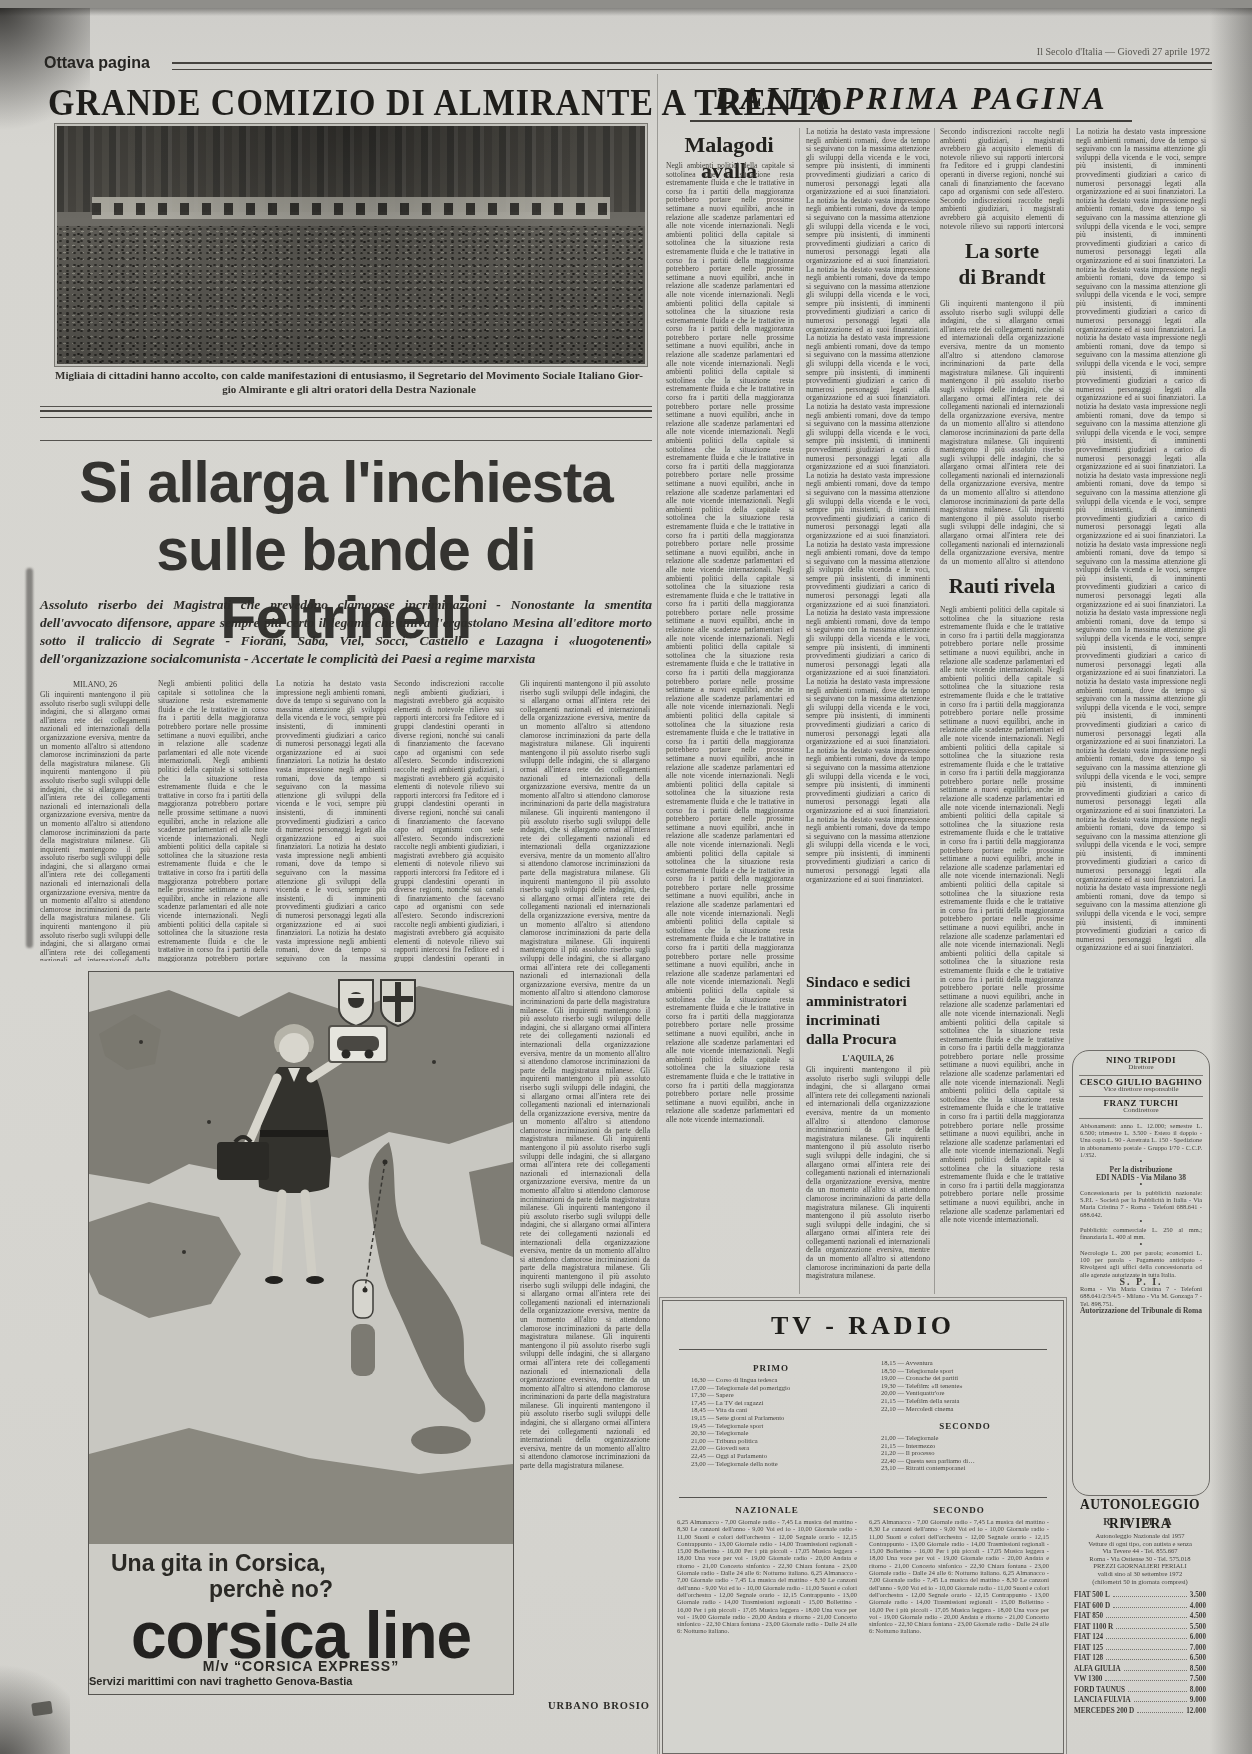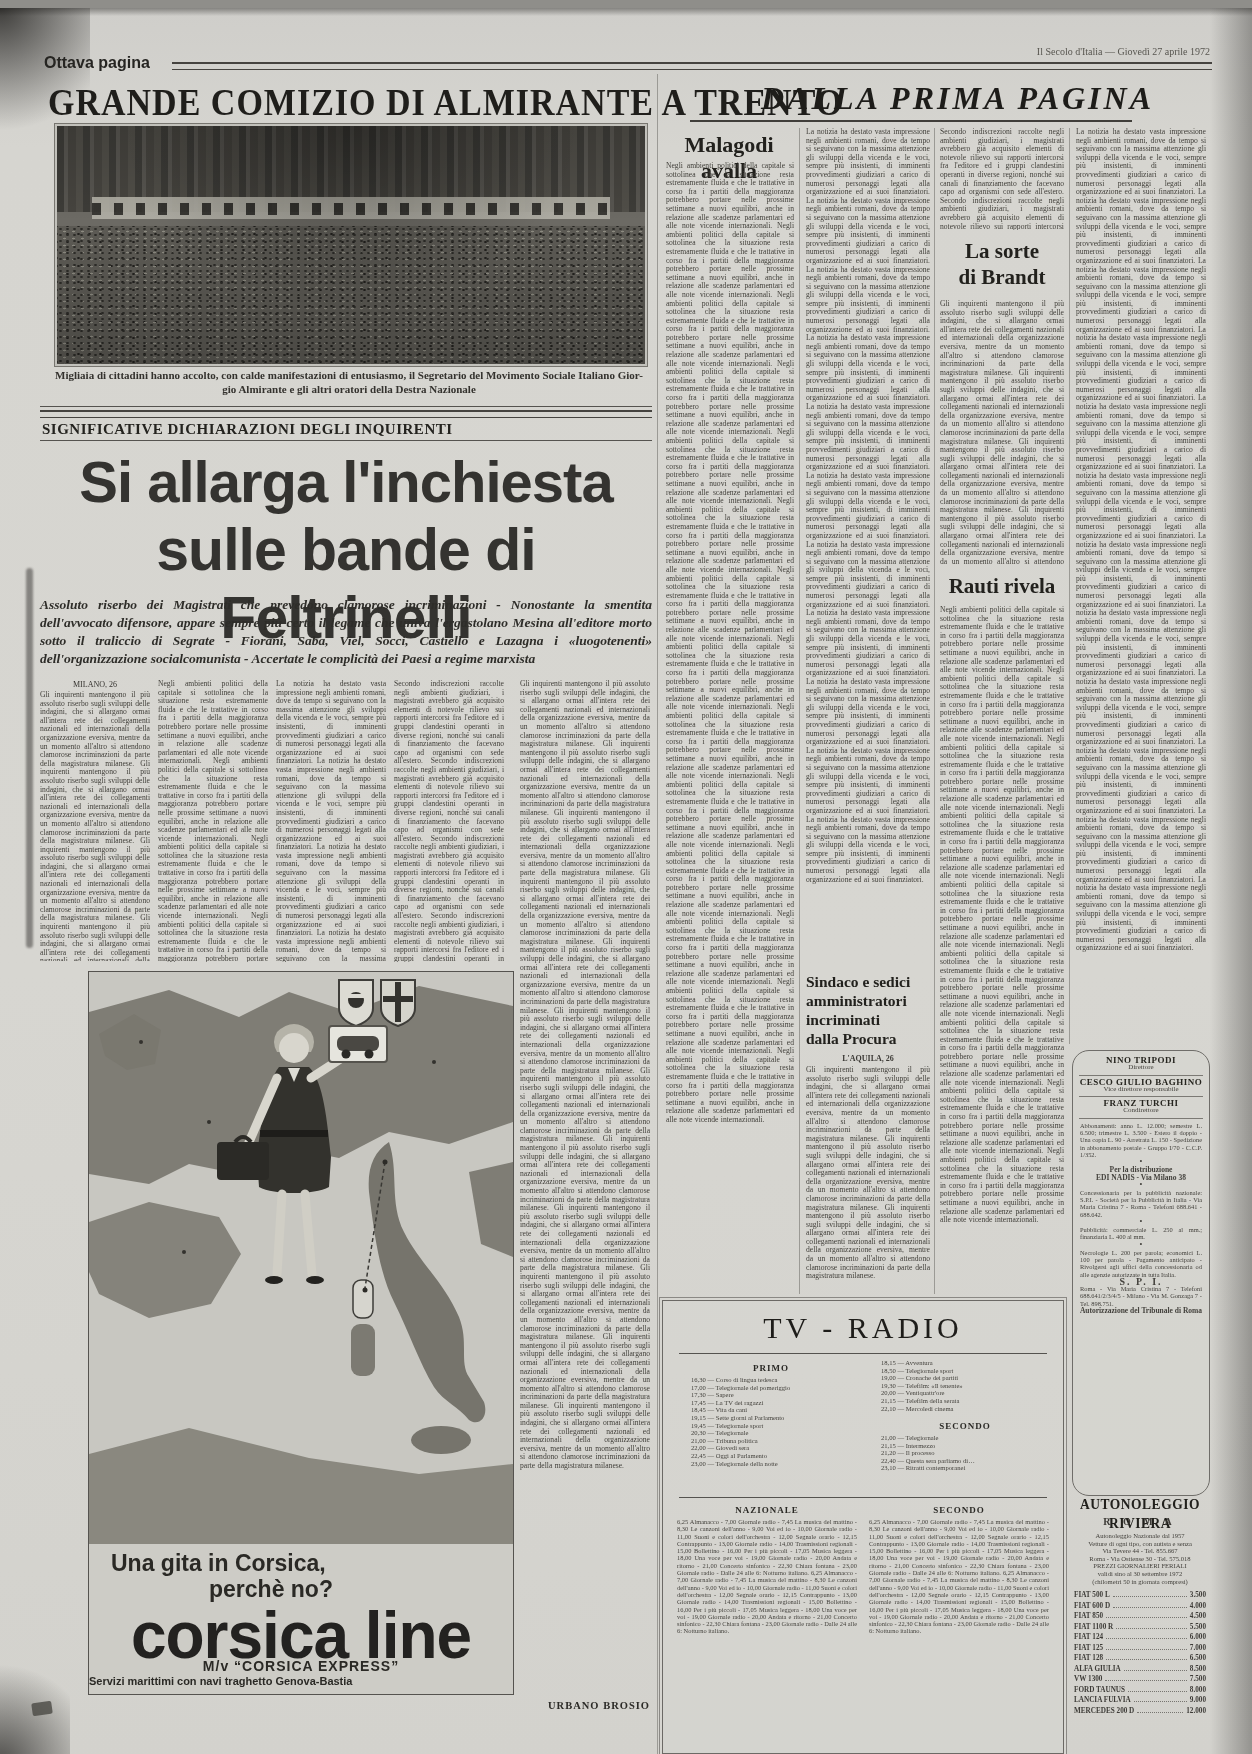--- a/index.html
+++ b/index.html
@@ -35,30 +35,30 @@
   .ph-shade{position:absolute;left:0;top:0;width:100%;height:100%;background:radial-gradient(ellipse at 50% 0%,rgba(0,0,0,.3),transparent 55%),linear-gradient(180deg,rgba(0,0,0,.15),transparent 40%,rgba(0,0,0,.2));}
   .caption{font-weight:bold;font-size:11px;line-height:14px;text-align:center;color:#34322e;}
   .kicker{font-weight:bold;font-size:15px;letter-spacing:.5px;color:#24231f;padding-top:5px;}
   .mainhead{font-family:"Liberation Sans",sans-serif;font-weight:bold;color:#343330;text-align:center;letter-spacing:-1px;}
   .mh1{font-size:58px;} .mh2{font-size:59px;}
   .deck{font-weight:bold;font-style:italic;font-size:13.5px;line-height:18px;text-align:justify;color:#2e2d29;}
   .bodycol{font-size:7.6px;line-height:8.6px;text-align:justify;overflow:hidden;color:#42403b;word-spacing:.5px;}
   .dateline{font-weight:normal;font-size:8px;text-align:center;margin-bottom:2px;color:#34322e;}
   .byline{font-weight:bold;font-size:10.5px;text-align:right;color:#2c2b27;letter-spacing:1px;}
   
-  .banner{font-weight:bold;font-style:italic;font-size:32px;letter-spacing:3px;text-align:right;color:#1d1c19;white-space:nowrap;}
+  .banner{font-weight:bold;font-style:italic;font-size:32px;letter-spacing:3px;text-align:center;color:#1d1c19;white-space:nowrap;}
   .art-title{font-weight:bold;text-align:center;color:#22211d;}
   .t-malagodi{font-size:22px;}
   .t-brandt{font-size:21px;line-height:26px;}
   .t-rauti{font-size:21px;}
   .t-sindaco{font-size:15.5px;line-height:19px;text-align:left;font-weight:bold;color:#22211d;}
   .small-dl{font-size:8px;text-align:center;font-weight:bold;}
   
   .tvbox{border:1px solid #6b6965;box-shadow:0 0 0 2px #d7d6d1,0 0 0 3px #8a8884;background:rgba(215,214,209,.4);}
-  .tv-title{font-weight:normal;font-size:30px;letter-spacing:4px;text-align:center;color:#1e1d1a;}
+  .tv-title{font-weight:bold;font-size:26px;letter-spacing:4px;text-align:center;color:#1e1d1a;}
   .col-hdr{font-weight:bold;font-size:9px;text-align:center;letter-spacing:1px;color:#2a2925;}
   .listing{font-size:6.6px;line-height:7.6px;color:#44423d;overflow:hidden;}
   .listing div{white-space:nowrap;overflow:hidden;}
   .radioblock{font-size:6.4px;line-height:7.3px;text-align:justify;overflow:hidden;color:#46443f;}
   
   .gerenza{border:1px solid #6f6d69;border-radius:17px;background:rgba(214,213,208,.5);overflow:hidden;font-size:6.4px;line-height:7.3px;color:#44423d;}
   .g-name{font-weight:bold;font-size:9px;text-align:center;letter-spacing:.5px;color:#26251f;}
   .g-role{font-size:7px;text-align:center;}
   .g-rule{height:1px;background:#7b7974;margin:3px 6px;}
   .g-small{text-align:justify;padding:0 7px;}
@@ -106,21 +106,20 @@
     <div class="ph-shade"></div>
   </div>
 
   <div class="abs caption" style="left:55px;top:360px;width:588px;">
     <div>Migliaia di cittadini hanno accolto, con calde manifestazioni di entusiasmo, il Segretario del Movimento Sociale Italiano Gior-</div>
     <div>gio Almirante e gli altri oratori della Destra Nazionale</div>
   </div>
 
   <div class="abs rule1" style="left:40px;top:398px;width:612px;"></div>
   <div class="abs double-rule" style="left:40px;top:402px;width:612px;"></div>
-  <div class="abs kicker" style="left:42px;top:408px;width:610px;">SIGNIFICATIVE DICHIARAZIONI DEGLI INQUIRENTI</div>
   <div class="abs rule1" style="left:40px;top:432px;width:612px;"></div>
 
   <div class="abs mainhead mh2" style="left:40px;top:508px;width:612px;">sulle bande di Feltrinelli</div>
   <div class="abs mainhead mh1" style="left:40px;top:440px;width:612px;">Si allarga l'inchiesta</div>
 
   <div class="abs deck" style="left:40px;top:588px;width:612px;height:76px;">Assoluto riserbo dei Magistrati che prevedono clamorose incriminazioni - Nonostante la smentita dell'avvocato difensore, appare sempre più certo il legame che univa l'ergastolano Mesina all'editore morto sotto il traliccio di Segrate - Fiorani, Saba, Viel, Socci, Castiello e Lazagna i «luogotenenti» dell'organizzazione socialcomunista - Accertate le complicità dei Paesi a regime marxista</div>
 
   <div class="abs" style="left:40px;top:672px;width:110px;height:282px;">
     <div class="dateline">MILANO, 26</div>
     <div class="bodycol" style="height:270px;">Gli inquirenti mantengono il più assoluto riserbo sugli sviluppi delle indagini, che si allargano ormai all'intera rete dei collegamenti nazionali ed internazionali della organizzazione eversiva, mentre da un momento all'altro si attendono clamorose incriminazioni da parte della magistratura milanese. Gli inquirenti mantengono il più assoluto riserbo sugli sviluppi delle indagini, che si allargano ormai all'intera rete dei collegamenti nazionali ed internazionali della organizzazione eversiva, mentre da un momento all'altro si attendono clamorose incriminazioni da parte della magistratura milanese. Gli inquirenti mantengono il più assoluto riserbo sugli sviluppi delle indagini, che si allargano ormai all'intera rete dei collegamenti nazionali ed internazionali della organizzazione eversiva, mentre da un momento all'altro si attendono clamorose incriminazioni da parte della magistratura milanese. Gli inquirenti mantengono il più assoluto riserbo sugli sviluppi delle indagini, che si allargano ormai all'intera rete dei collegamenti nazionali ed internazionali della organizzazione eversiva, mentre da un momento all'altro si attendono clamorose incriminazioni da parte della magistratura milanese.</div>

